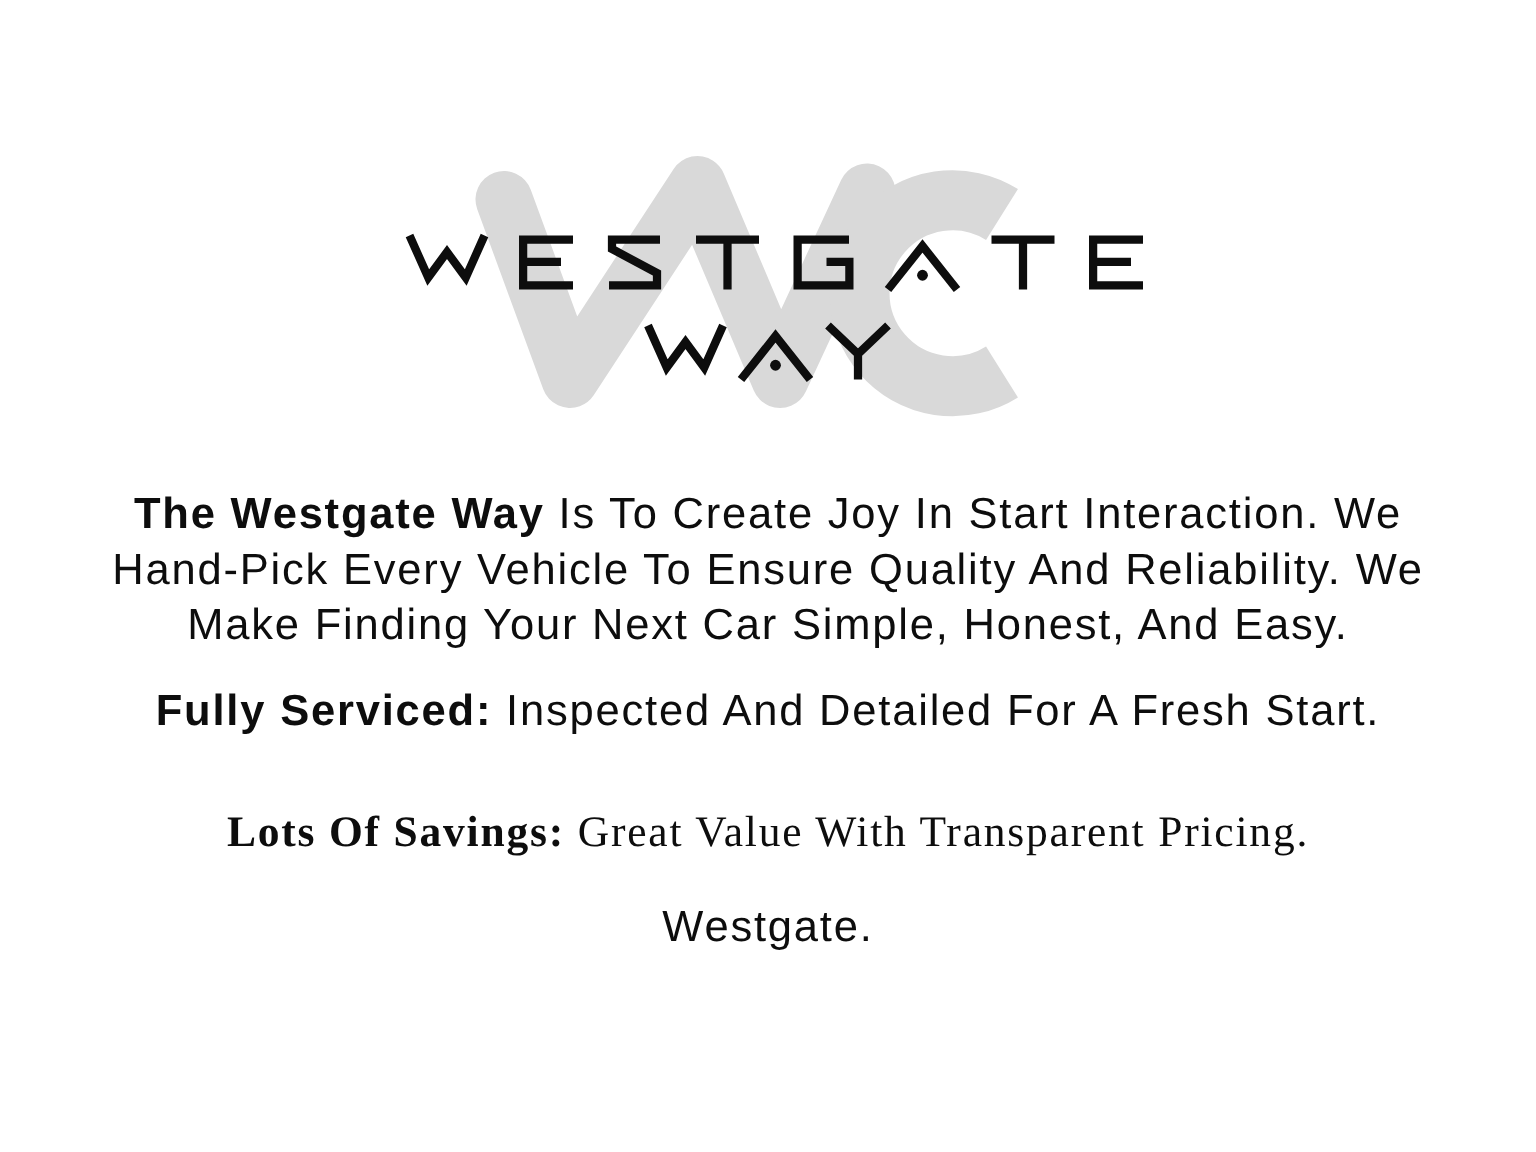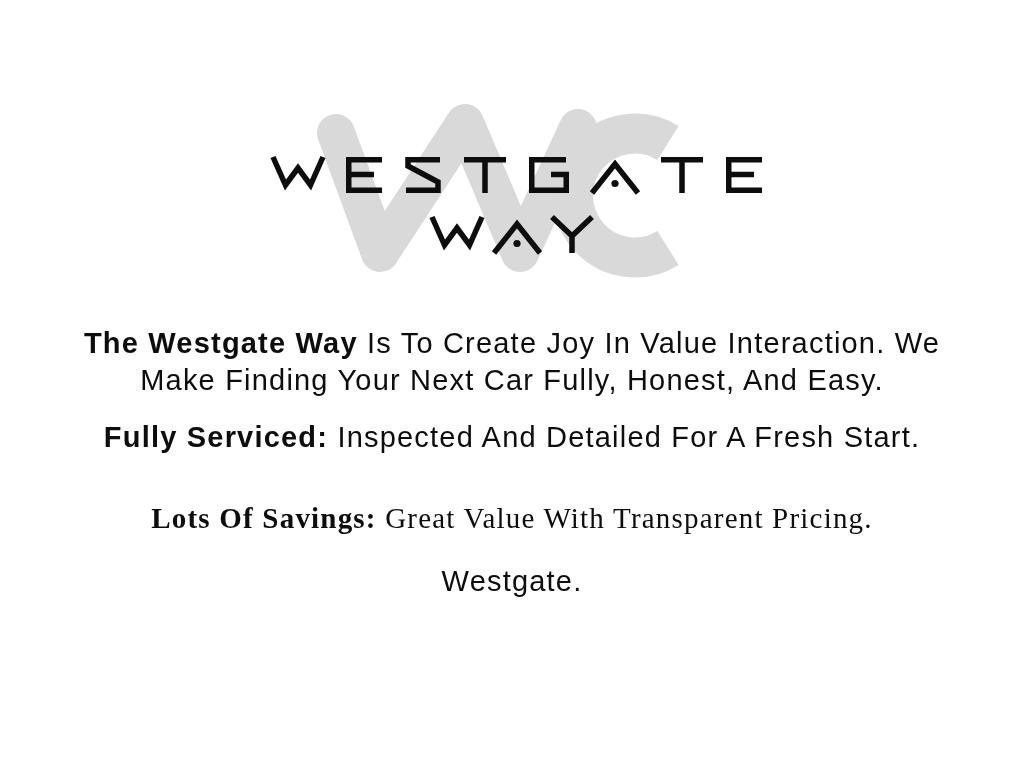--- a/index.html
+++ b/index.html
@@ -58,22 +58,23 @@
         <path d="M 432 217 L 444.5 245 L 457 228 L 469.5 245 L 482 217" fill="none" stroke="#0d0d0d" stroke-width="5.5" stroke-linecap="butt" stroke-linejoin="miter" stroke-miterlimit="12"></path>
         <path d="M 494 253 L 517 224 L 540 253" fill="none" stroke="#0d0d0d" stroke-width="5.5" stroke-linecap="butt" stroke-linejoin="miter" stroke-miterlimit="12"></path>
         <circle cx="517" cy="243.5" r="3.6" fill="#0d0d0d"></circle>
         <path d="M 552 217 L 572 236 L 572 253 M 592 217 L 572 236" fill="none" stroke="#0d0d0d" stroke-width="5.5" stroke-linecap="butt" stroke-linejoin="miter" stroke-miterlimit="12"></path>
       </g>
   </svg>
 
   <div class="copy">
 
     <div class="para mb20">
-      <div class="line"><b>The Westgate Way</b><span> Is To Create Joy In Value Interaction. We</span></div>
-      <div class="line">Make Finding Your Next Car Fully, Honest, And Easy.</div>
+      <div class="line"><b>The Westgate Way</b><span> Is To Create Joy In Start Interaction. We</span></div>
+      <div class="line">Hand-Pick Every Vehicle To Ensure Quality And Reliability. We</div>
+      <div class="line">Make Finding Your Next Car Simple, Honest, And Easy.</div>
     </div>
 
     <div class="para mb28">
       <div class="line"><b>Fully Serviced:</b><span> Inspected And Detailed For A Fresh Start.</span></div>
     </div>
 
     <div class="para mb26">
       <div class="line"><b>Lots Of Savings:</b><span> Great Value With Transparent Pricing.</span></div>
     </div>
 

